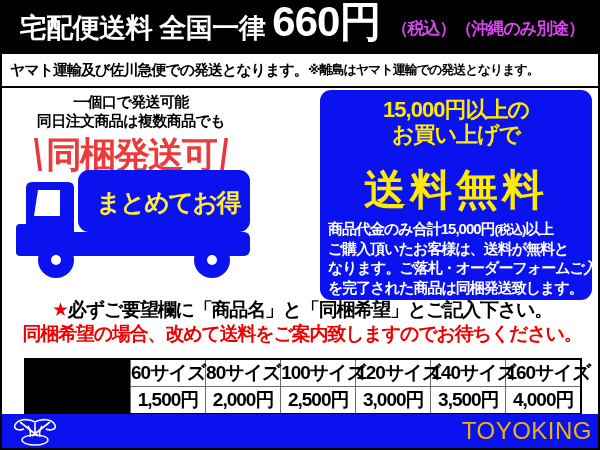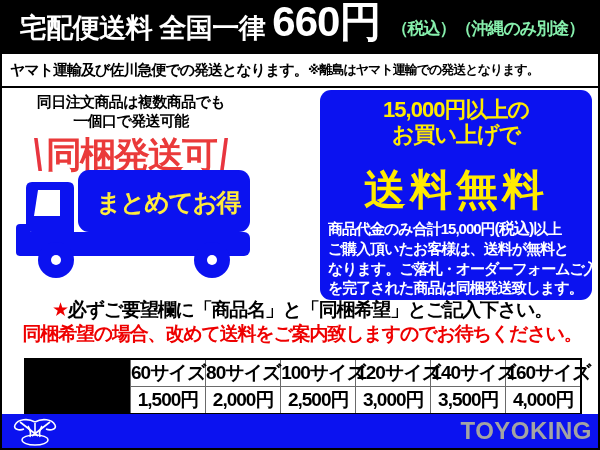--- a/index.html
+++ b/index.html
@@ -42,21 +42,21 @@
   .hdr-price {
     color: #ffffff;
     font-size: 42px;
     font-weight: bold;
     line-height: 1;
     letter-spacing: -1px;
     margin: 0 1px 12px 7px;
     white-space: nowrap;
   }
   .hdr-note {
-    color: #86efac;
+    color: #d946ef;
     font-size: 17px;
     font-weight: bold;
     white-space: nowrap;
     letter-spacing: -1px;
     margin-left: 10px;
   }
 
   
   .carrier-band {
     position: absolute;
@@ -220,21 +220,21 @@
     margin-top: 7px;
     padding: 0 8px;
     color: #ffffff;
     font-size: 15px;
     font-weight: bold;
     line-height: 1.3;
     letter-spacing: -1px;
     white-space: nowrap;
   }
   .bb-body div { white-space: nowrap; }
-  .tax-sm { font-size: 16px; }
+  .tax-sm { font-size: 13px; }
 
   
   .notice {
     position: absolute;
     left: 0; top: 296px;
     width: 600px;
     text-align: center;
   }
   .notice-1 {
     color: #000000;
@@ -296,23 +296,23 @@
     width: 600px;
     height: 34px;
     background: #0b12f0;
     display: flex;
     align-items: center;
     justify-content: space-between;
     box-sizing: border-box;
     padding: 0 10px 0 6px;
   }
   .brand {
-    color: #a3a3a3;
+    color: #eab308;
     font-size: 24px;
-    font-weight: bold;
+    font-weight: normal;
     letter-spacing: 0.5px;
     white-space: nowrap;
   }
 </style>
 </head>
 <body>
 
 <div id="banner">
 
   <div class="header-band">
@@ -323,22 +323,22 @@
 
   <div class="carrier-band">
     <span class="carrier-main">ヤマト運輸及び佐川急便での発送となります。</span>
     <span class="carrier-sub">※離島はヤマト運輸での発送となります。</span>
   </div>
 
   <div class="middle">
 
     <div class="left-col">
       <div class="lead-lines">
+        <div>一個口で発送可能</div>
         <div>同日注文商品は複数商品でも</div>
-        <div>一個口で発送可能</div>
       </div>
 
       <div class="doukon-row">
         <span class="slash left">\</span>
         <span class="doukon-text">同梱発送可</span>
         <span class="slash right">/</span>
       </div>
 
       <div class="truck">
         <svg width="248" height="112" viewBox="0 0 248 112">

